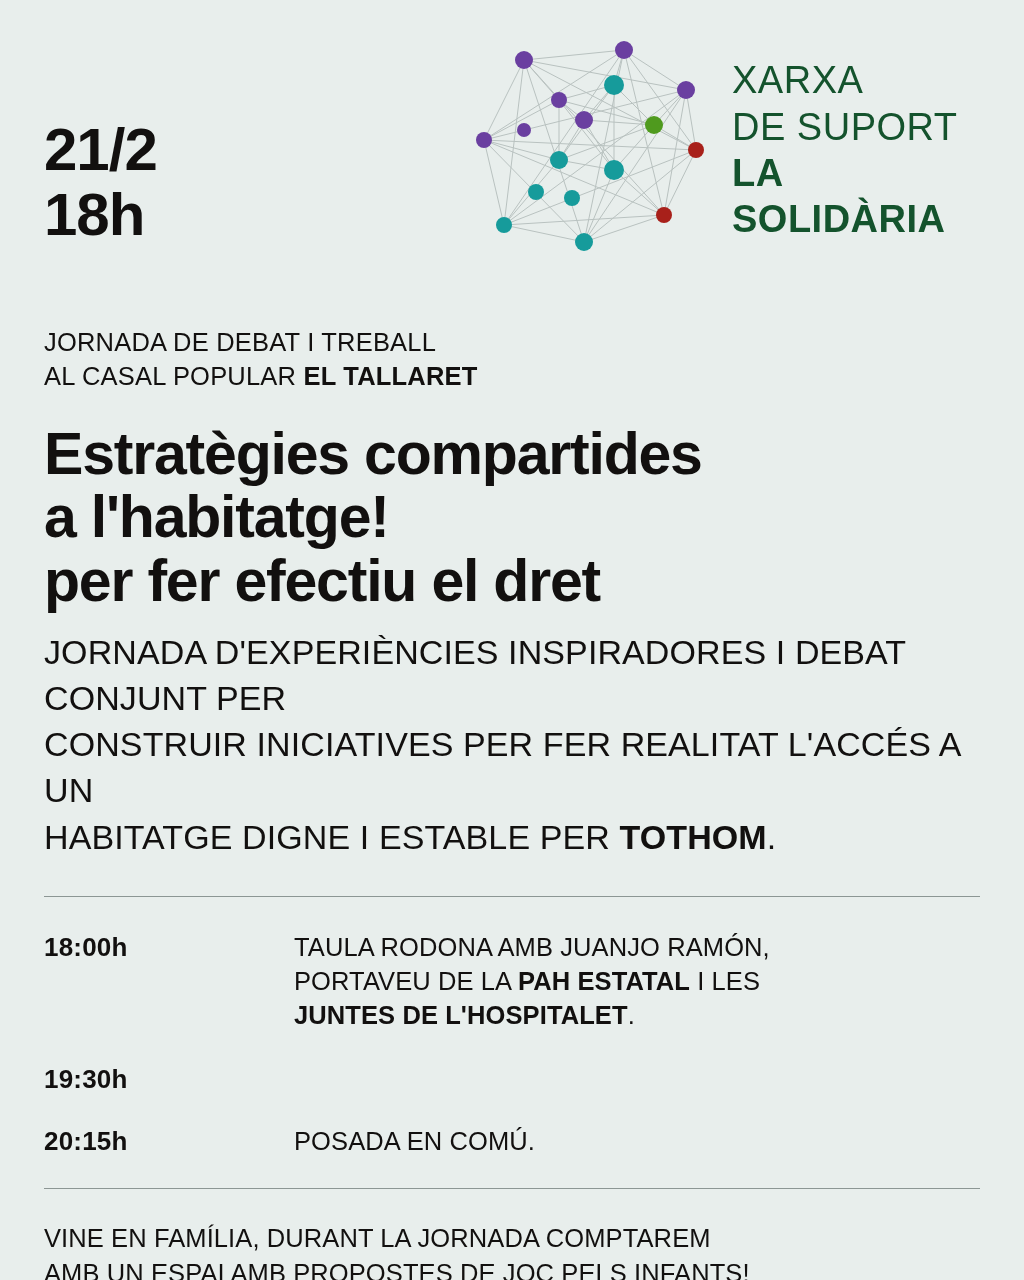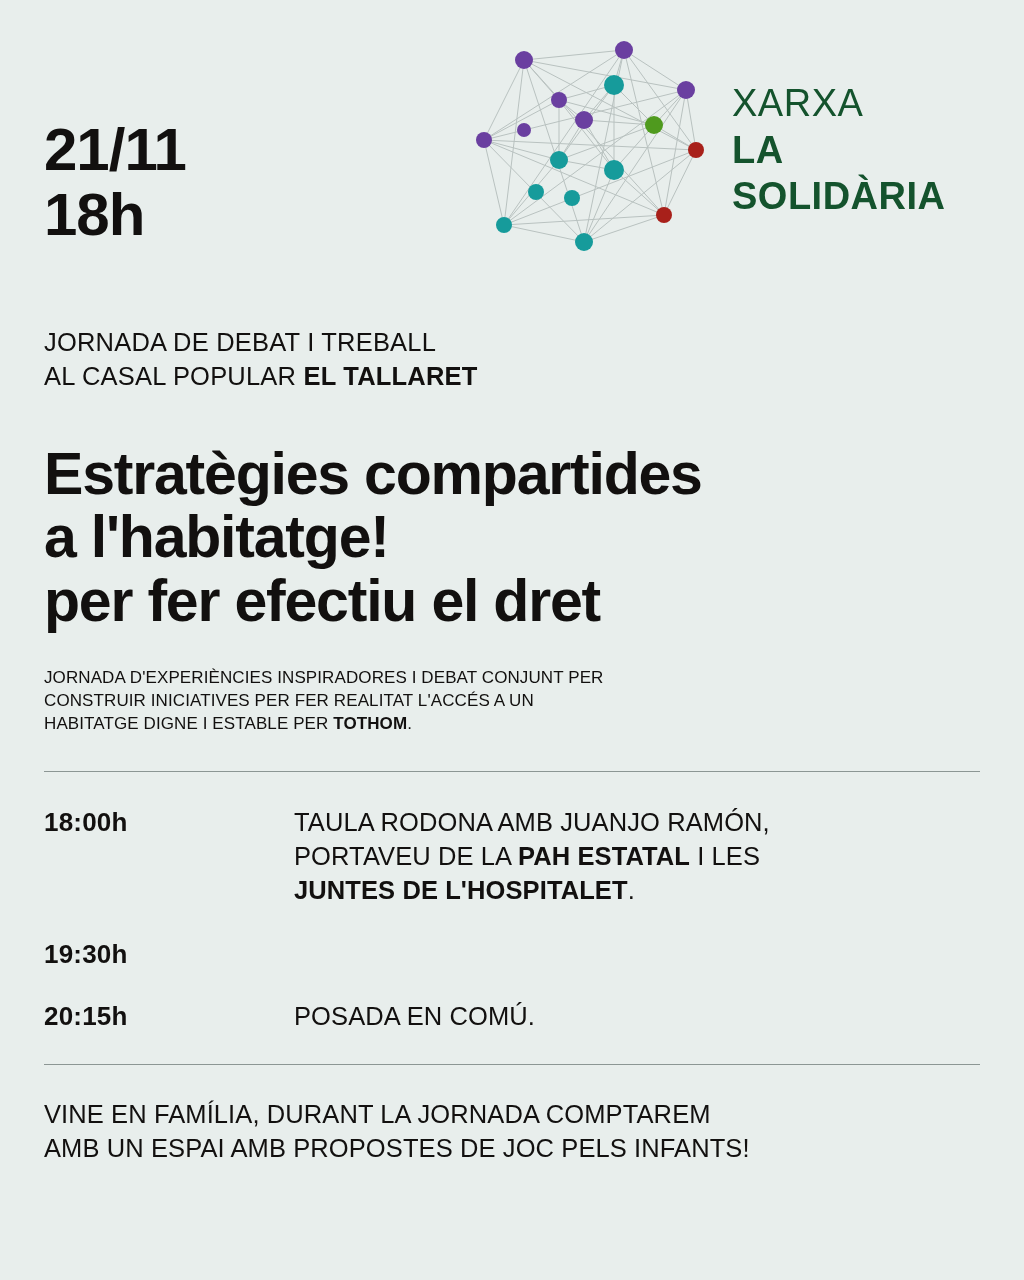--- a/index.html
+++ b/index.html
@@ -73,32 +73,32 @@
   .kicker {
     margin-top: 26px;
     font-size: 25.5px;
     line-height: 1.32;
     letter-spacing: 0.2px;
   }
   .kicker b { font-weight: bold; }
 
   
   .headline {
-    margin-top: 50px;
+    margin-top: 30px;
     font-weight: bold;
     font-size: 59px;
     line-height: 1.07;
     letter-spacing: -1.2px;
   }
   .headline .hl { display: block; }
 
   
   .description {
-    margin-top: 33px;
-    font-size: 17px;
+    margin-top: 16px;
+    font-size: 34px;
     line-height: 1.36;
     letter-spacing: 0.1px;
   }
   .description b { font-weight: bold; }
 
   
   .rule {
     border: 0;
     border-top: 1.5px solid #8c9694;
     margin: 36px 0 0 0;
@@ -139,21 +139,21 @@
   .footer .fl { display: block; }
 </style>
 </head>
 <body>
 
 <div class="poster">
 
   <div class="header">
 
     <div class="date-block">
-      <span class="line">21/11</span>
+      <span class="line">21/2</span>
       <span class="line">18h</span>
     </div>
 
     <div class="logo-wrap">
       <span class="logo-graph">
         <svg viewBox="0 0 260 240" width="260" height="240" xmlns="http://www.w3.org/2000/svg">
           <g stroke="#b9c2c0" stroke-width="1" fill="none">
             <path d="M20 110 L60 30 L160 20 L222 60 L232 120 L200 185 L120 212 L40 195 Z"></path>
             <path d="M20 110 L160 20 M20 110 L222 60 M20 110 L232 120 M20 110 L200 185 M20 110 L120 212"></path>
             <path d="M60 30 L222 60 M60 30 L232 120 M60 30 L200 185 M60 30 L120 212 M60 30 L40 195"></path>
@@ -182,20 +182,21 @@
             <circle cx="95" cy="130" r="9" fill="#169b9b"></circle>
             <circle cx="120" cy="90" r="9" fill="#6a3fa0"></circle>
             <circle cx="72" cy="162" r="8" fill="#169b9b"></circle>
             <circle cx="60" cy="100" r="7" fill="#6a3fa0"></circle>
             <circle cx="108" cy="168" r="8" fill="#169b9b"></circle>
           </g>
         </svg>
       </span>
       <div class="logo-text">
         <div class="l1">XARXA</div>
+        <div class="l2">DE SUPORT</div>
         <div class="l3"><b>LA SOLIDÀRIA</b></div>
       </div>
     </div>
   </div>
 
   <div class="kicker">
     <div>JORNADA DE DEBAT I TREBALL</div>
     <div><span>AL CASAL POPULAR </span><b>EL TALLARET</b></div>
   </div>
 

